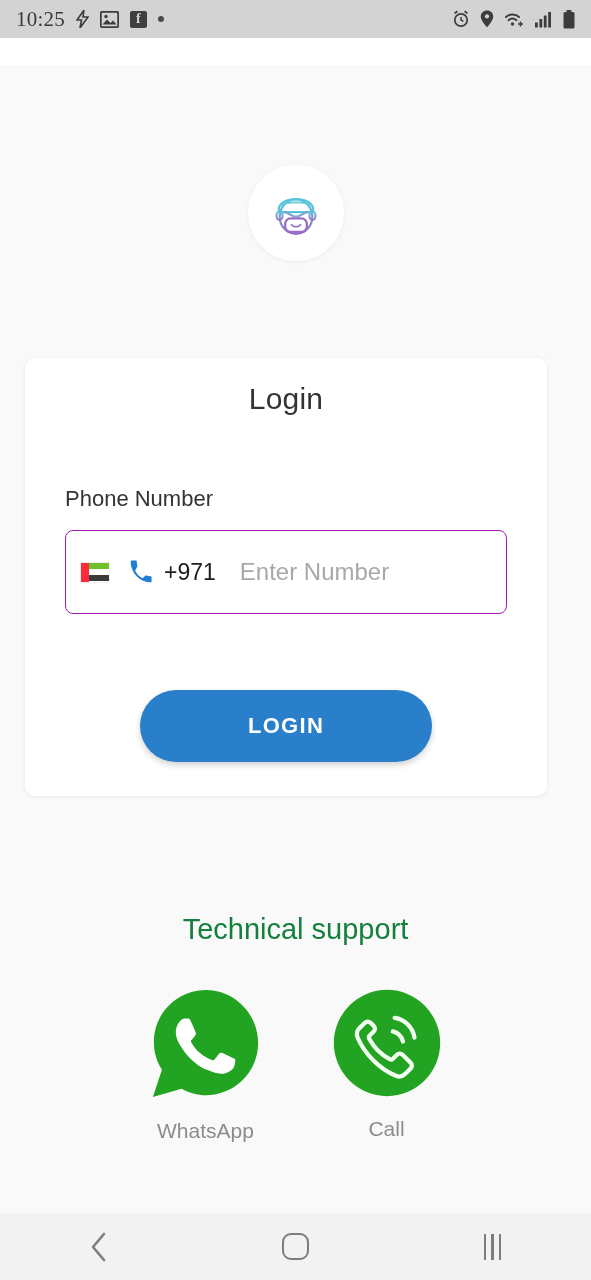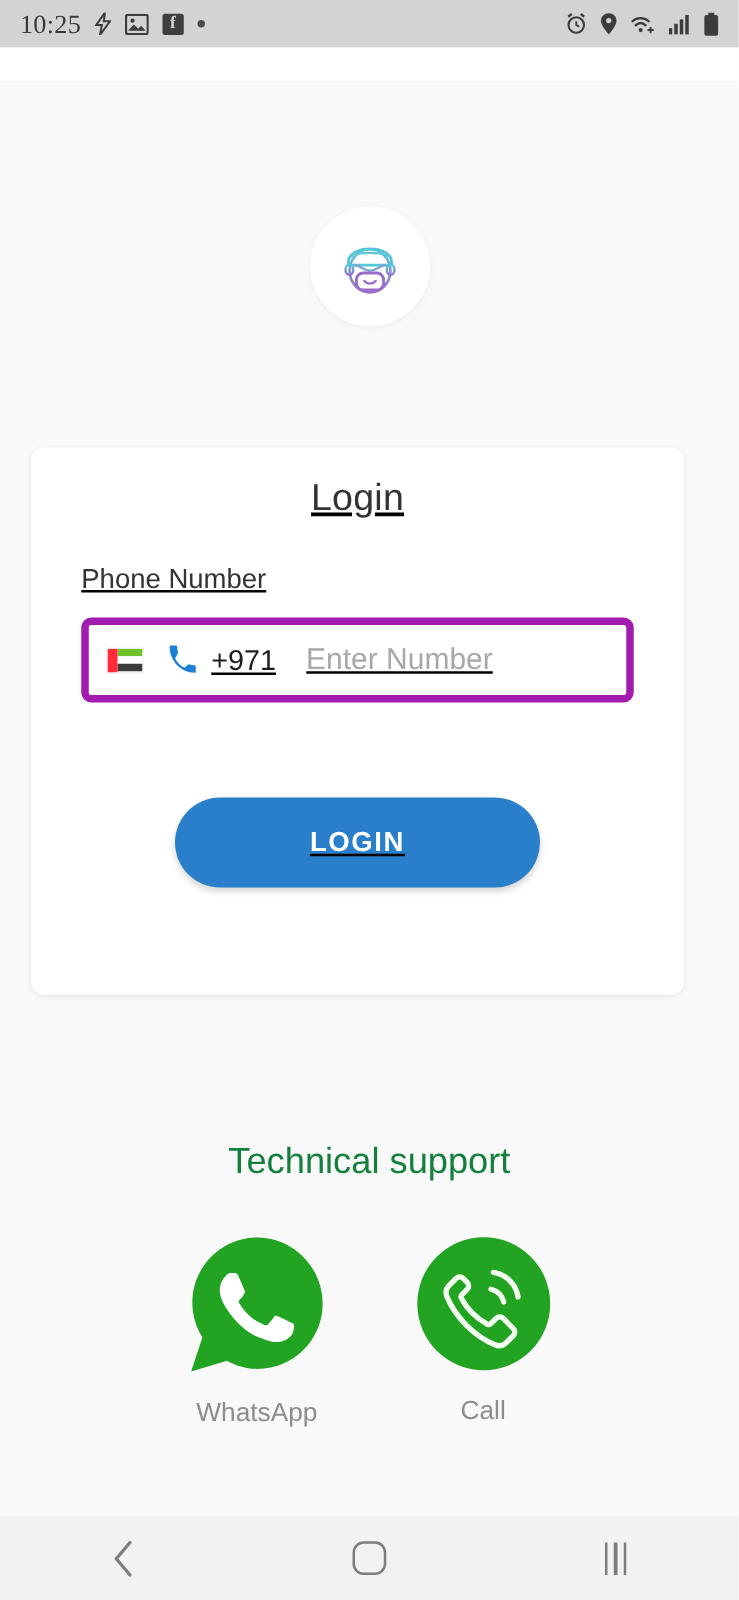--- a/index.html
+++ b/index.html
@@ -39,44 +39,44 @@
 
   
   .logo-wrap{
     position:absolute; top:100px; left:50%; transform:translateX(-50%);
     width:96px; height:96px; border-radius:50%; background:#ffffff;
     display:flex; align-items:center; justify-content:center;
     box-shadow:0 1px 5px rgba(0,0,0,.05);
   }
 
   
-  .card-stack{ position:absolute; top:293px; left:25px; width:542px;text-decoration:underline; }
+  .card-stack{ position:absolute; top:293px; left:25px; width:542px; }
   .card-shadow-2{
     position:absolute; top:22px; left:45px; width:452px; height:160px;
     background:#f4f4f4; border-radius:10px;
   }
   .card-shadow-1{
     position:absolute; top:10px; left:28px; width:486px; height:180px;
     background:#fbfbfb; border-radius:10px;
     box-shadow:0 2px 4px rgba(0,0,0,.04);
   }
   .card{
     position:relative; width:522px; height:438px; background:#fff;
     border-radius:10px; box-shadow:0 1px 4px rgba(0,0,0,.07);
     padding:0 40px;
   }
   .card-title{
     text-align:center; font-size:30px; color:#333; font-weight:400;
     padding-top:24px; letter-spacing:.2px;
   }
   .field-label{
-    font-size:22px; color:#333; margin-top:34px; font-weight:400;
+    font-size:22px; color:#333; margin-top:70px; font-weight:400;
   }
   .phone-row{
-    margin-top:18px; height:68px; border:6px solid #a21caf; border-radius:8px;
+    margin-top:18px; height:84px; border:1px solid #a21caf; border-radius:8px;
     display:flex; align-items:center; padding:0 14px; background:#fff;
   }
   .flag{
     width:30px; height:21px; position:relative; flex:0 0 auto;
     border:1px solid #eee; overflow:hidden; border-radius:1px;
   }
   .flag .red{ position:absolute; left:0; top:0; width:8px; height:100%; background:#ff2b3a; }
   .flag .green{ position:absolute; left:8px; top:0; right:0; height:33.33%; background:#6fc12b; }
   .flag .white{ position:absolute; left:8px; top:33.33%; right:0; height:33.33%; background:#ffffff; }
   .flag .black{ position:absolute; left:8px; top:66.66%; right:0; height:33.34%; background:#3b3b3b; }

